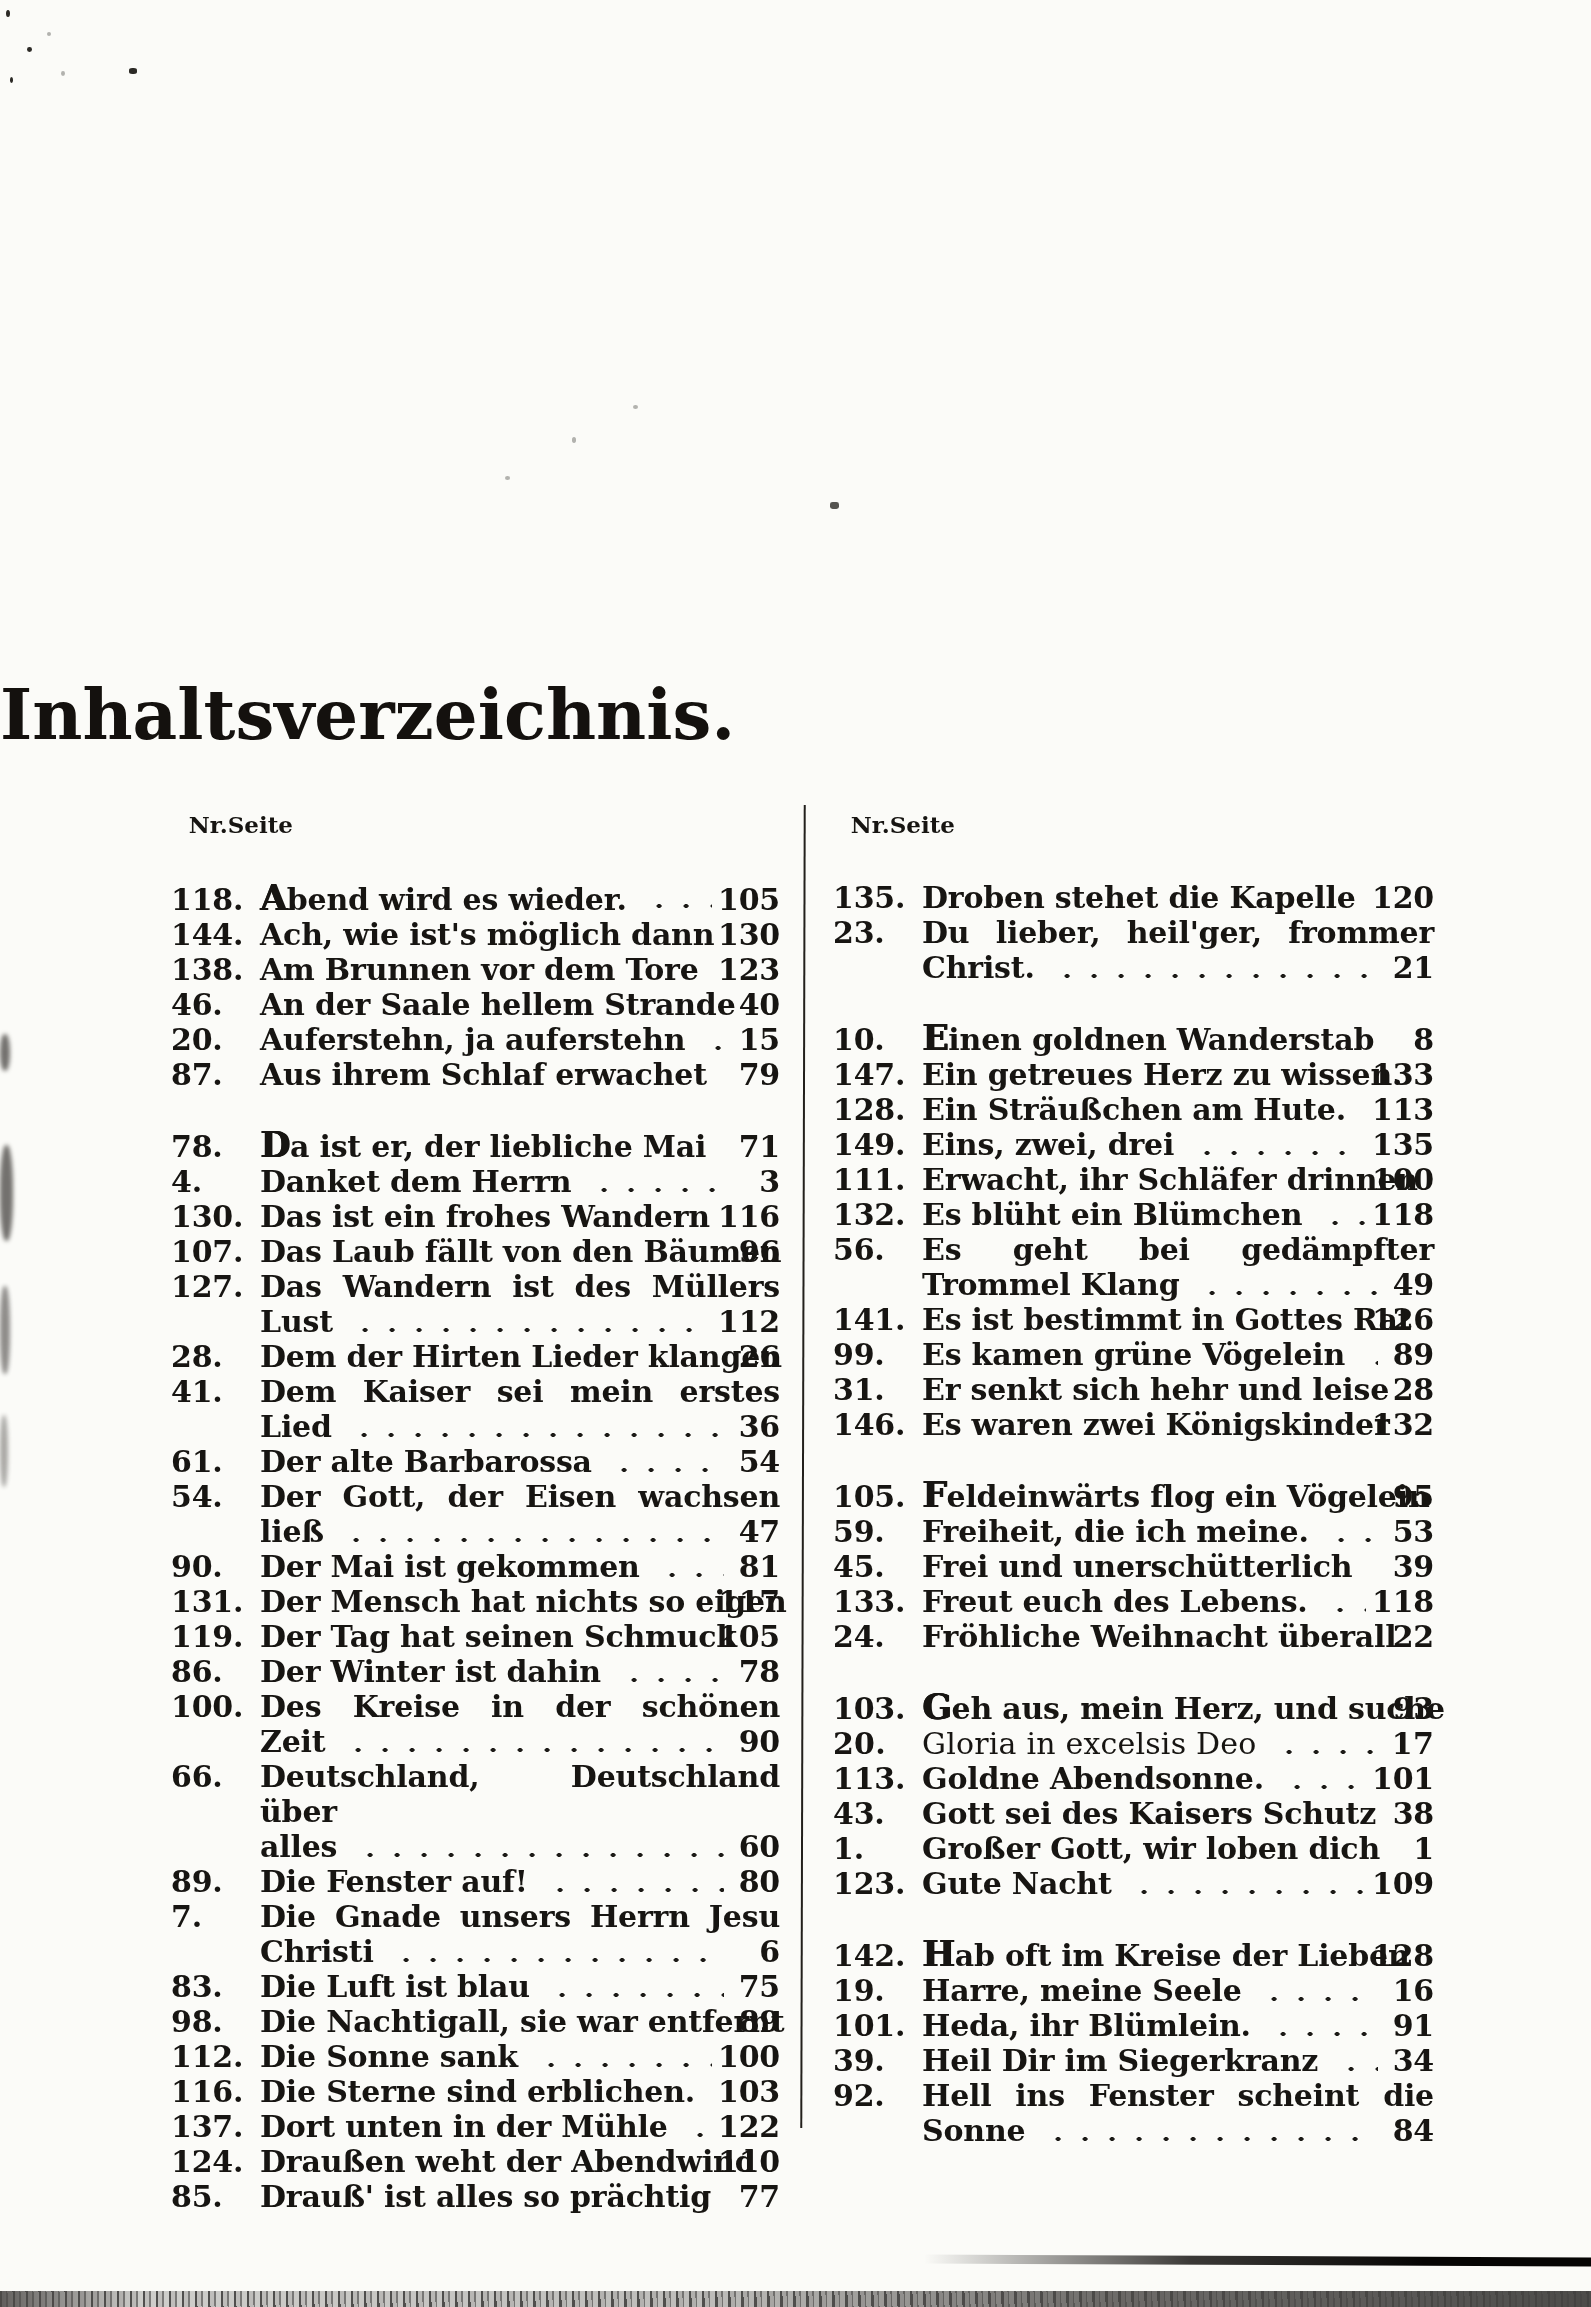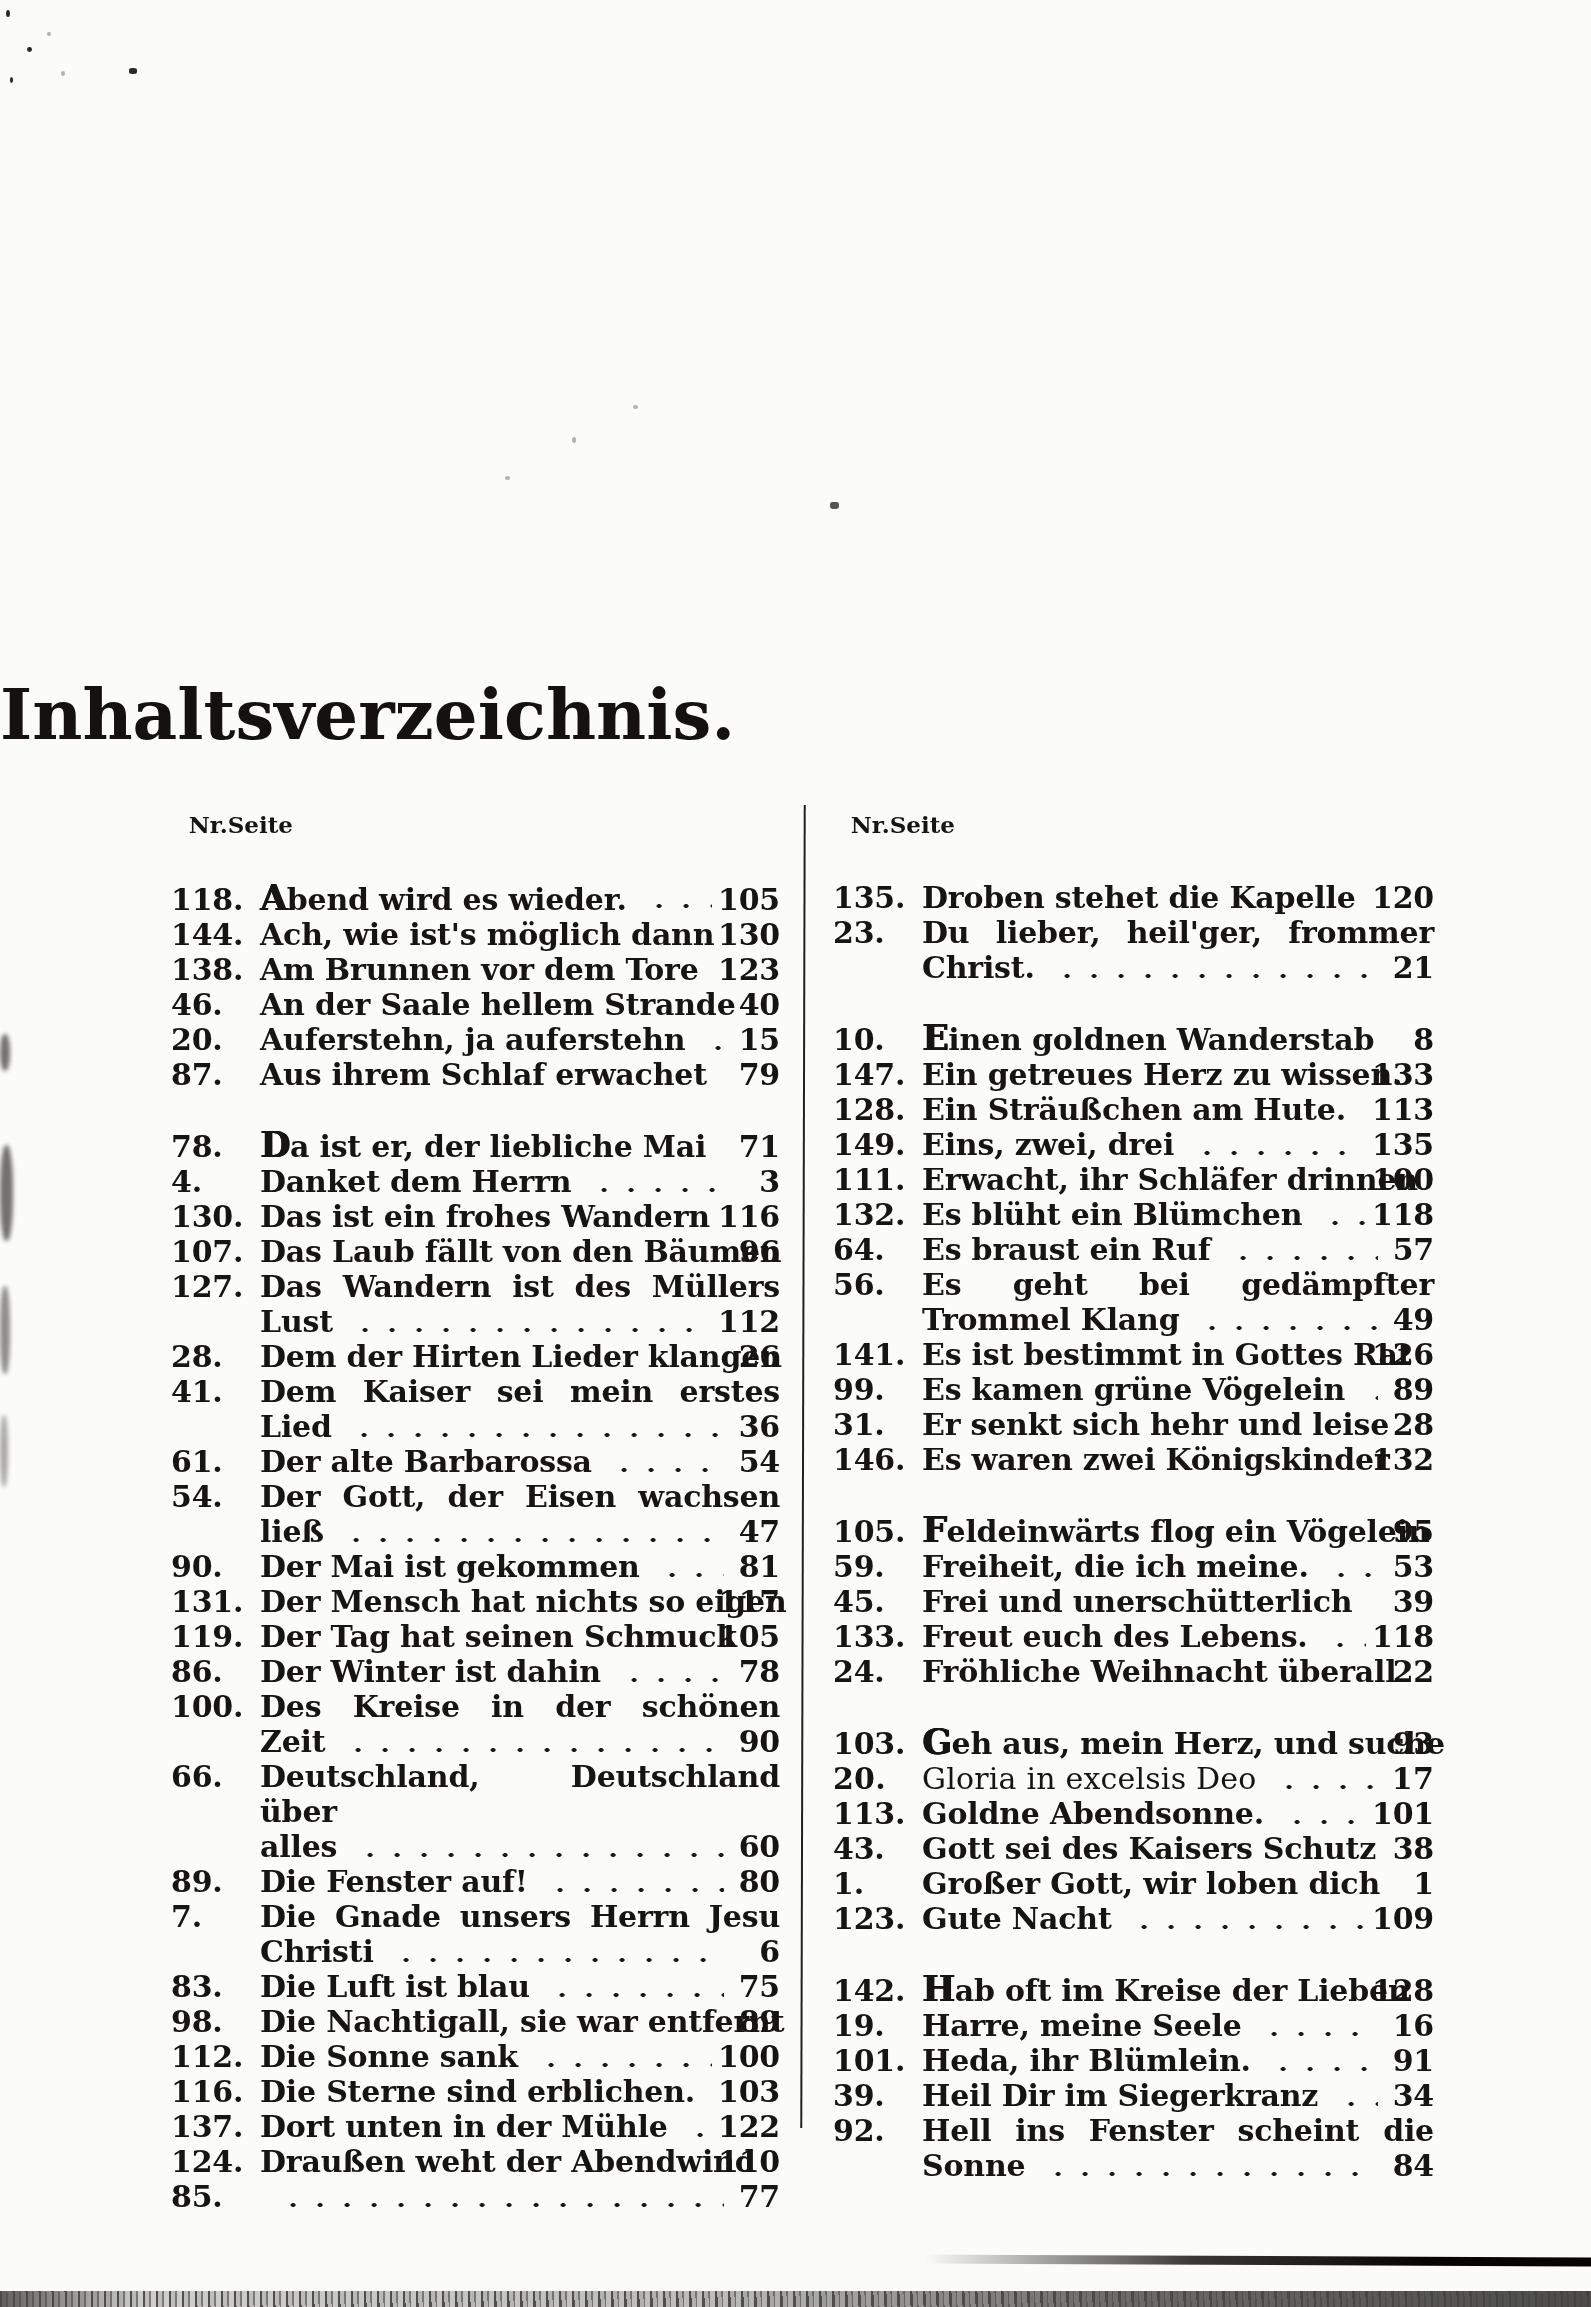--- a/index.html
+++ b/index.html
@@ -372,20 +372,21 @@
           <div class="entry-line">
             <span class="nr-cell">124.</span>
             <span class="line-text">Draußen weht der Abendwind</span>
             <span class="dot-leader"></span>
             <span class="page-num">110</span>
           </div>
         </div>
         <div class="toc-entry">
           <div class="entry-line">
             <span class="nr-cell">85.</span>
+            <span class="line-text">Drauß' ist alles so prächtig</span>
             <span class="dot-leader"></span>
             <span class="page-num">77</span>
           </div>
         </div>
       </div>
     </div>
   <div class="toc-col col-right" id="col-1">
       <div class="col-header">
         <span>Nr.</span>
         <span>Seite</span>
@@ -452,28 +453,20 @@
             <span class="dot-leader"></span>
             <span class="page-num">100</span>
           </div>
         </div>
         <div class="toc-entry">
           <div class="entry-line">
             <span class="nr-cell">132.</span>
             <span class="line-text">Es blüht ein Blümchen</span>
             <span class="dot-leader"></span>
             <span class="page-num">118</span>
-          </div>
-        </div>
-        <div class="toc-entry">
-          <div class="entry-line">
-            <span class="nr-cell">64.</span>
-            <span class="line-text">Es braust ein Ruf</span>
-            <span class="dot-leader"></span>
-            <span class="page-num">57</span>
           </div>
         </div>
         <div class="toc-entry">
           <div class="entry-line">
             <span class="nr-cell">56.</span>
             <span class="line-text fill">Es geht bei gedämpfter</span>
           </div>
           <div class="entry-line">
             <span class="nr-spacer"></span>
             <span class="line-text">Trommel Klang</span>

